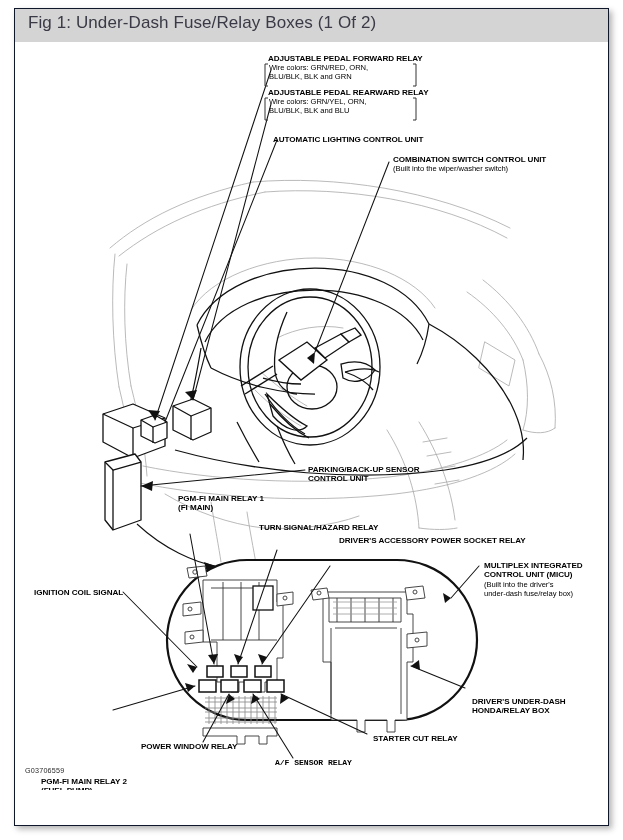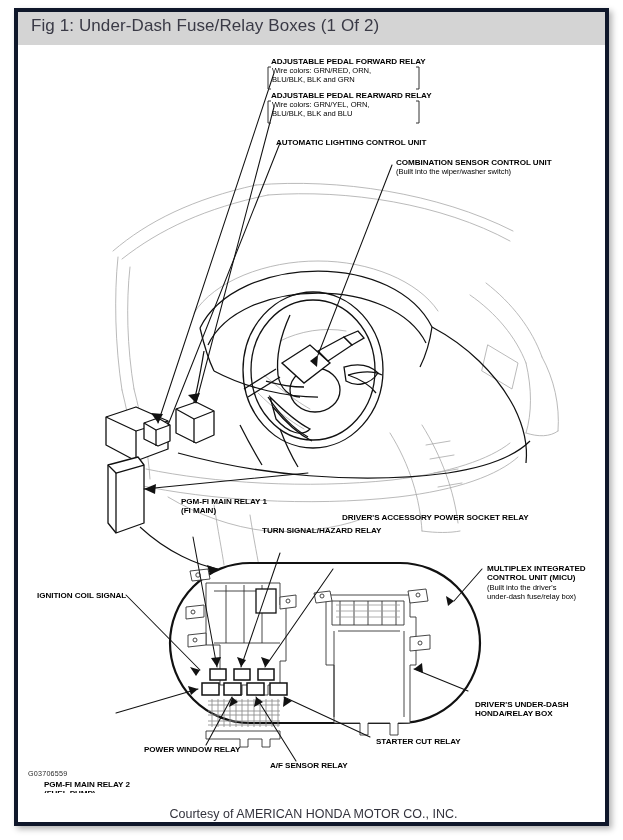--- a/index.html
+++ b/index.html
@@ -16,21 +16,21 @@
   }
 
   
   #page-frame {
     position: absolute;
     left: 14px;
     top: 8px;
     width: 595px;
     height: 818px;
     background: #ffffff;
-    border: 4px solid #0f172a;
+    border: 1px solid #0f172a;
     box-sizing: border-box;
     box-shadow: 3px 3px 6px rgba(0,0,0,0.30);
   }
 
   
   #title-bar {
     position: absolute;
     left: 0;
     top: 0;
     width: 100%;
@@ -389,49 +389,50 @@
     <div class="callout" style="left:253px; top:12px;">ADJUSTABLE PEDAL FORWARD RELAY</div>
     <div class="callout sub" style="left:254px; top:22px;">Wire colors: GRN/RED, ORN,
 BLU/BLK, BLK and GRN</div>
 
     <div class="callout" style="left:253px; top:46px;">ADJUSTABLE PEDAL REARWARD RELAY</div>
     <div class="callout sub" style="left:254px; top:56px;">Wire colors: GRN/YEL, ORN,
 BLU/BLK, BLK and BLU</div>
 
     <div class="callout" style="left:258px; top:93px;">AUTOMATIC LIGHTING CONTROL UNIT</div>
 
-    <div class="callout" style="left:378px; top:113px;">COMBINATION SENSOR CONTROL UNIT</div>
+    <div class="callout" style="left:378px; top:113px;">COMBINATION SWITCH CONTROL UNIT</div>
     <div class="callout sub" style="left:378px; top:123px;">(Built into the wiper/washer switch)</div>
 
+    <div class="callout" style="left:293px; top:423px;">PARKING/BACK-UP SENSOR
+CONTROL UNIT</div>
 
     <div class="callout" style="left:163px; top:452px;">PGM-FI MAIN RELAY 1
 (FI MAIN)</div>
 
     <div class="callout" style="left:199px; top:481px;margin-left:45px;">TURN SIGNAL/HAZARD RELAY</div>
 
-    <div class="callout" style="left:285px; top:468px;padding-left:39px;">DRIVER'S ACCESSORY POWER SOCKET RELAY</div>
+    <div class="callout" style="left:285px; top:494px;padding-left:39px;">DRIVER'S ACCESSORY POWER SOCKET RELAY</div>
 
     <div class="callout" style="left:469px; top:519px;">MULTIPLEX INTEGRATED
 CONTROL UNIT (MICU)</div>
     <div class="callout sub" style="left:469px; top:539px;">(Built into the driver's
 under-dash fuse/relay box)</div>
 
     <div class="callout" style="left:19px; top:546px;">IGNITION COIL SIGNAL</div>
 
     <div class="callout" style="left:26px; top:688px;margin-top:47px;">PGM-FI MAIN RELAY 2
 (FUEL PUMP)</div>
 
     <div class="callout" style="left:457px; top:655px;">DRIVER'S UNDER-DASH
 HONDA/RELAY BOX</div>
 
     <div class="callout" style="left:126px; top:700px;">POWER WINDOW RELAY</div>
 
-    <div class="callout" style="left:252px; top:716px;">A/F SENSOR RELAY</div>
+    <div class="callout" style="left:260px; top:716px;font-family:Liberation Mono, monospace;">A/F SENSOR RELAY</div>
 
     <div class="callout" style="left:313px; top:692px;margin-left:45px;">STARTER CUT RELAY</div>
 
   </div>
 
   <div id="part-number">G03706559</div>
 
-  <div id="courtesy">Courtesy of AMERICAN HONDA MOTOR CO., INC.</div>
 
 </div>
 
 </body></html>

